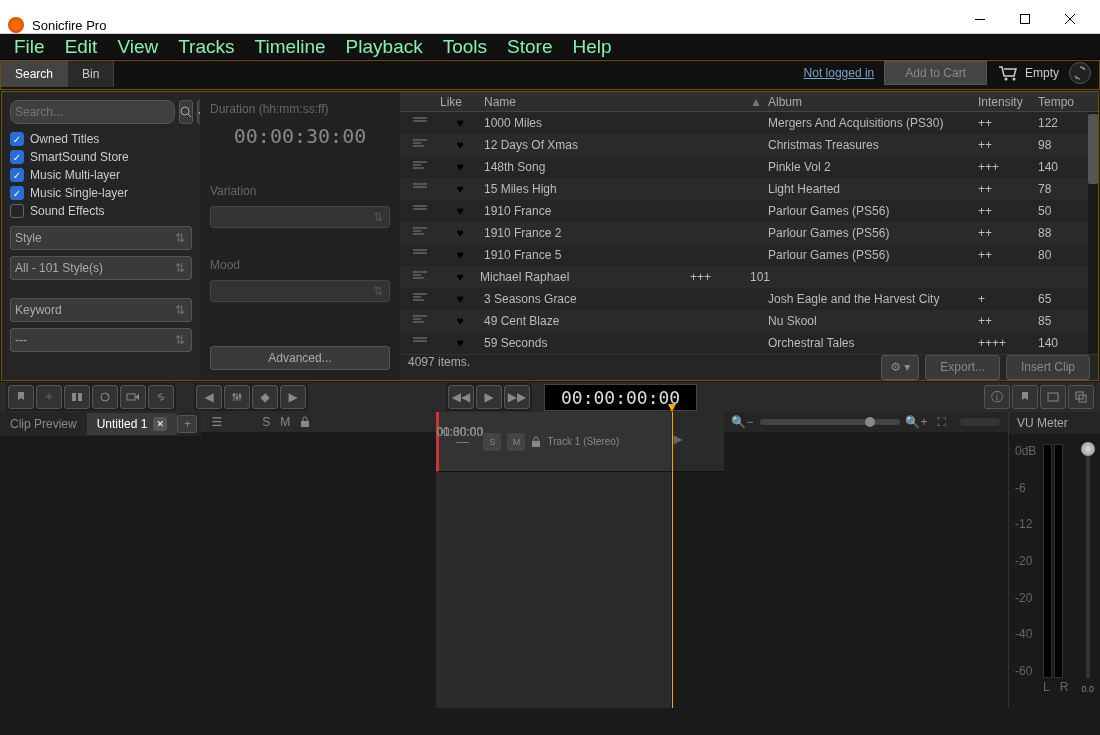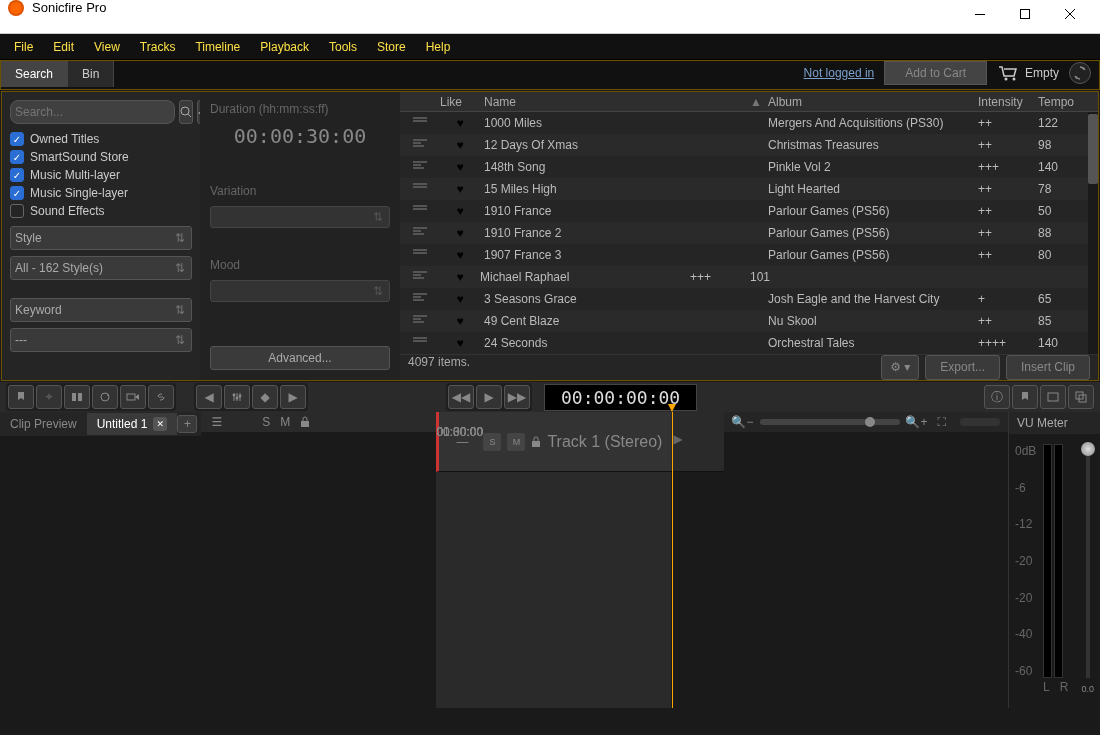--- a/index.html
+++ b/index.html
@@ -1,22 +1,22 @@
 <!DOCTYPE html>
 <html><head>
 <meta charset="utf-8">
 <style>
 *{margin:0;padding:0;box-sizing:border-box;font-family:Arial,Helvetica,sans-serif;font-size:12px;user-select:none}
 body{background:#1a1a1a;width:1100px;height:735px;overflow:hidden}
-.titlebar{height:34px;background:#fff;display:flex;align-items:flex-start;padding:0 8px;border-bottom:1px solid #ccc}
+.titlebar{height:34px;background:#fff;display:flex;align-items:flex-end;padding:0 8px;border-bottom:1px solid #ccc}
 .titlebar-icon{width:16px;height:16px;background:radial-gradient(circle,#ff6600 40%,#aa3300 100%);border-radius:50%;margin-right:8px}
 .titlebar-title{font-size:13px;color:#000;flex:1}
 .win-btn{width:45px;height:28px;display:flex;align-items:center;justify-content:center;color:#000}
 .menubar{height:26px;background:#111;display:flex;align-items:center;padding:0 4px;border-bottom:1px solid #000}
-.menu-item{padding:20px 10px;color:#fde047;font-size:12px}
+.menu-item{padding:20px 10px;color:#86efac;font-size:19px}
 .tabbar{height:30px;background:#111;display:flex;align-items:flex-start;border:1px solid #6a5000}
 .tab{padding:6px 14px;color:#ccc;background:#2a2a2a;border-right:1px solid #444}
 .tab.active{background:#444;color:#fff}
 .tabbar-right{margin-left:auto;display:flex;align-items:center;gap:10px;padding-right:8px}
 .login-link{color:#7aa0cc;text-decoration:underline}
 .add-cart{background:#444;color:#888;border:1px solid #555;padding:4px 20px;font-size:12px}
 .cart-area{display:flex;align-items:center;gap:6px;color:#ccc}
 .circle-btn{width:22px;height:22px;border-radius:50%;background:#222;border:1px solid #555;display:flex;align-items:center;justify-content:center}
 .main-area{display:flex;height:290px;border:1px solid #6a5000;margin:1px}
 .left-panel{width:198px;background:#252525;padding:8px;display:flex;flex-direction:column;gap:6px}
@@ -193,21 +193,21 @@
         <div class="chk-row">
           <div class="chk on"></div>
           <span class="chk-label">Music Single-layer</span>
         </div>
         <div class="chk-row">
           <div class="chk "></div>
           <span class="chk-label">Sound Effects</span>
         </div>
       </div>
     <div class="select">Style</div>
-    <div class="select">All - 162 Style(s)</div>
+    <div class="select">All - 101 Style(s)</div>
     <div style="height:6px"></div>
     <div class="select">Keyword</div>
     <div class="select">---</div>
   </div>
 
   <div class="mid-panel">
     <div class="mid-label">Duration (hh:mm:ss:ff)</div>
     <div class="duration">00:00:30:00</div>
     <div style="height:20px"></div>
     <div class="mid-label">Variation</div>
@@ -319,21 +319,21 @@
           </div>
           <div class="trow">
             <div class="td-pre">
               <div class="bars v2">
                 <span></span>
                 <span></span>
                 <span></span>
               </div>
             </div>
             <div class="td-like">♥</div>
-            <div class="td-name">1907 France 3</div>
+            <div class="td-name">1910 France 5</div>
             <div class="td-album">Parlour Games (PS56)</div>
             <div class="td-int">++</div>
             <div class="td-tempo">80</div>
           </div>
           <div class="trow alt">
             <div class="td-pre">
               <div class="bars v1">
                 <span></span>
                 <span></span>
                 <span></span>
@@ -374,21 +374,21 @@
           </div>
           <div class="trow">
             <div class="td-pre">
               <div class="bars v2">
                 <span></span>
                 <span></span>
                 <span></span>
               </div>
             </div>
             <div class="td-like">♥</div>
-            <div class="td-name">24 Seconds</div>
+            <div class="td-name">59 Seconds</div>
             <div class="td-album">Orchestral Tales</div>
             <div class="td-int">++++</div>
             <div class="td-tempo">140</div>
           </div>
         </div>
       <div class="scrollbar">
           <div class="scroll-thumb"></div>
         </div>
     </div>
     <div class="table-footer">
@@ -509,21 +509,21 @@
         <div class="track-row">
           <span style="width:30px;text-align:center">—</span>
           <div class="track-btn">S</div>
           <div class="track-btn">M</div>
           <span>
               <svg width="10" height="12">
                 <rect x="1" y="5" width="8" height="6" fill="#888"></rect>
                 <path d="M3 5V3a2 2 0 0 1 4 0v2" fill="none" stroke="#888"></path>
               </svg>
             </span>
-          <span style="font-size:16px">Track 1 (Stereo)</span>
+          <span style="font-size:10px">Track 1 (Stereo)</span>
         </div>
       </div>
       <div class="tl-canvas">
         <div style="height:60px;background:#2a2a2a;border-bottom:1px solid #111;position:relative">
           <span style="position:absolute;left:2px;top:20px;color:#666">▶</span>
         </div>
         <div class="playhead"></div>
       </div>
     </div>
     <div class="tl-bottom">

